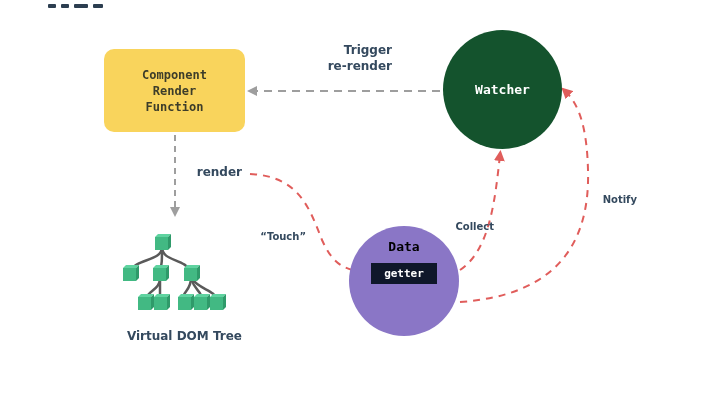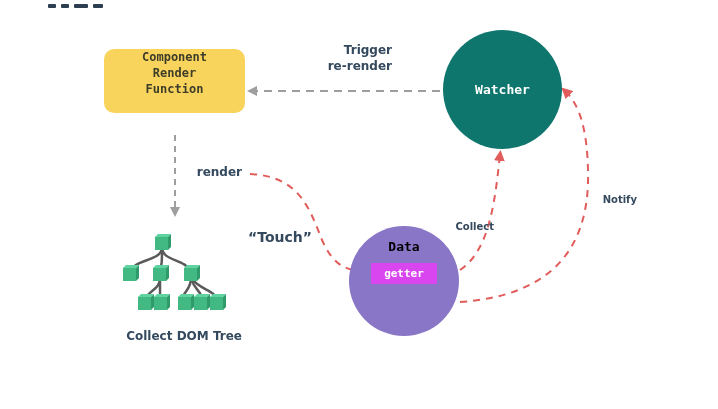--- a/index.html
+++ b/index.html
@@ -1,27 +1,27 @@
 <!DOCTYPE html>
 <html><head>
 <meta charset="utf-8">
 <style>
   html, body { margin: 0; padding: 0; background: #ffffff; }
   body { width: 718px; height: 409px; position: relative; overflow: hidden; font-family: "Liberation Sans", sans-serif; }
   .label { position: absolute; font-family: "DejaVu Sans", sans-serif; font-weight: bold; color: #34495e; text-align: right; line-height: 16px; }
   .header-fragment { position: absolute; left: 48px; top: -6px; width: 80px; height: 8px; }
   .header-fragment span { display: inline-block; height: 4px; background: #2c3e50; margin-right: 5px; border-radius: 1px; }
-  .crf { position: absolute; left: 104px; top: 49px; width: 141px; height: 64px; background: #f9d45c; border-radius: 10px;
-         display: flex; align-items: flex-start; justify-content: center; text-align: center; }
+  .crf { position: absolute; left: 104px; top: 49px; width: 141px; height: 83px; background: #f9d45c; border-radius: 10px;
+         display: flex; align-items: center; justify-content: center; text-align: center; }
   .crf div { font-family: "DejaVu Sans Mono", monospace; font-weight: bold; font-size: 12px; line-height: 16px; color: #3d3d2a; white-space: pre-line; }
-  .watcher { position: absolute; left: 443px; top: 30px; width: 119px; height: 119px; border-radius: 50%; background: #0f766e; display: flex; align-items: center; justify-content: center; }
+  .watcher { position: absolute; left: 443px; top: 30px; width: 119px; height: 119px; border-radius: 50%; background: #14532d; display: flex; align-items: center; justify-content: center; }
   .watcher span { font-family: "DejaVu Sans Mono", monospace; font-weight: bold; font-size: 13px; color: #ffffff; }
   .data { position: absolute; left: 349px; top: 226px; width: 110px; height: 110px; border-radius: 50%; background: #8a76c6; }
   .data-title { position: absolute; left: 0; right: 0; top: 13px; text-align: center; font-family: "DejaVu Sans Mono", monospace; font-weight: bold; font-size: 13px; color: #000000; }
-  .pill { position: absolute; left: 22px; width: 66px; height: 21px; background: #d946ef; color: #ffffff; display: flex; align-items: center; justify-content: center;
+  .pill { position: absolute; left: 22px; width: 66px; height: 21px; background: #0f172a; color: #ffffff; display: flex; align-items: center; justify-content: center;
           font-family: "DejaVu Sans Mono", monospace; font-weight: bold; font-size: 11px; }
   .pill.getter { top: 37px; }
   .pill.setter { top: 67px; }
   svg.overlay { position: absolute; left: 0; top: 0; }
 </style>
 </head>
 <body>
 
 <div class="header-fragment">
   <span style="width:8px"></span><span style="width:8px"></span><span style="width:14px"></span><span style="width:10px"></span>
@@ -125,21 +125,21 @@
   </div>
 </div>
 
 <div class="label" style="left:318px; top:42px; width:74px; font-size:12px;">
   <div>Trigger</div>
   <div>re-render</div>
 </div>
 
 <div class="label" style="left:188px; top:164px; width:54px; font-size:12px;">render</div>
 
-<div class="label" style="left:248px; top:229px; width:58px; font-size:14px;">“Touch”</div>
+<div class="label" style="left:248px; top:229px; width:58px; font-size:10px;">“Touch”</div>
 
 <div class="label" style="left:400px; top:181px; width:94px; font-size:10px; line-height:15px;margin-top:38px;">
   <div>Collect</div>
 </div>
 
 <div class="label" style="left:593px; top:192px; width:44px; font-size:10px;">Notify</div>
 
-<div class="label" style="left:108px; top:328px; width:134px; font-size:12px;">Collect DOM Tree</div>
+<div class="label" style="left:108px; top:328px; width:134px; font-size:12px;">Virtual DOM Tree</div>
 
 </body></html>

